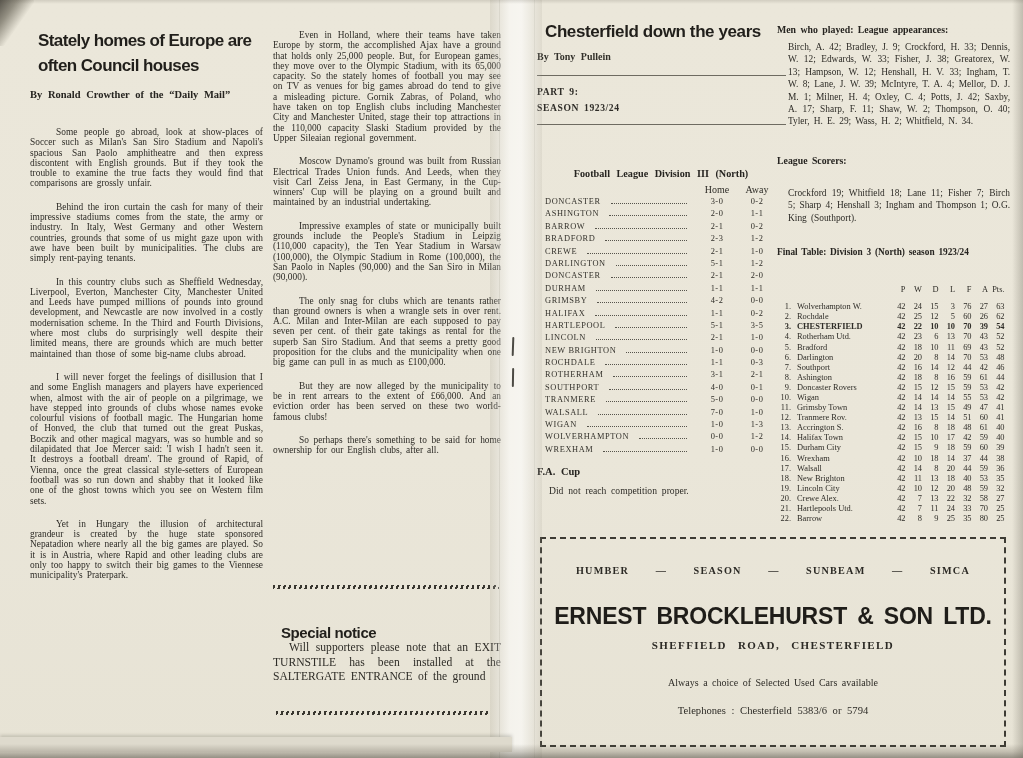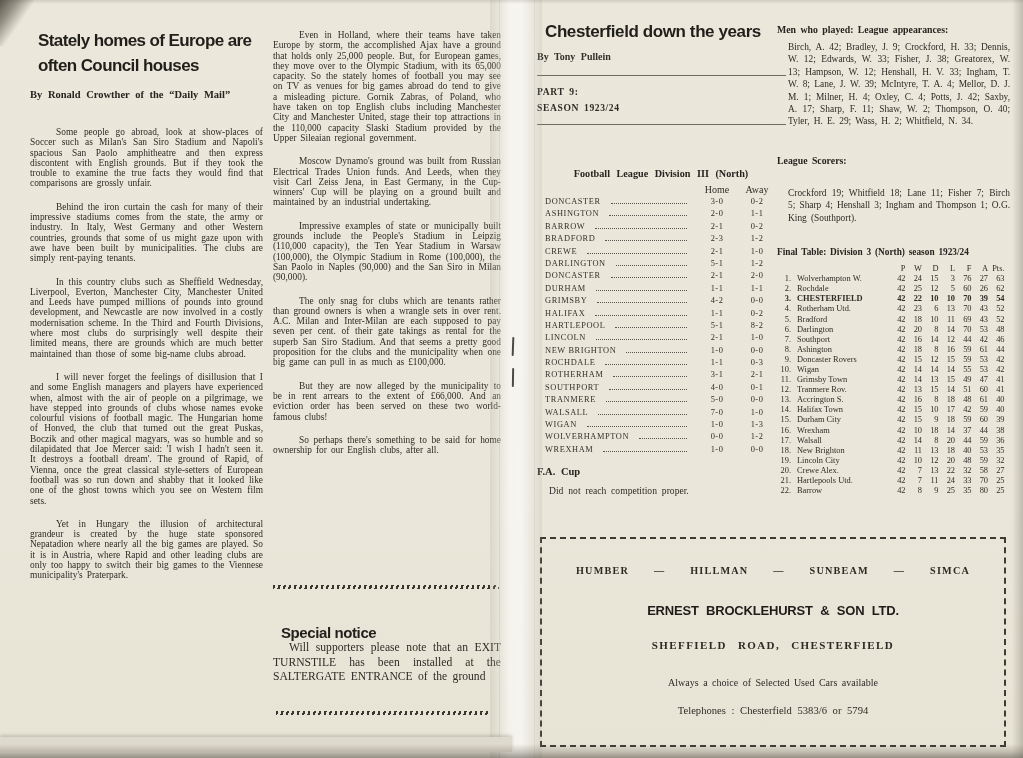--- a/index.html
+++ b/index.html
@@ -85,41 +85,41 @@
   .fa-cup { position:absolute; left:537px; top:466px; width:240px; }
   .fa-heading { font-weight:700; font-size:10.5px; word-spacing:3px; color:#262420; }
   .fa-text { margin-top:8px; padding-left:12px; font-size:9.6px; word-spacing:2.5px; }
 
   
   .ad-box { position:absolute; left:540px; top:537px; width:462px; height:206px;
     border:2px dashed #3d3b34; }
   .ad-brands { position:absolute; left:0; top:26px; width:100%; padding:0 34px; box-sizing:border-box;
     display:flex; justify-content:space-between; font-weight:700; font-size:10.2px; letter-spacing:1.2px; color:#2c2a25; }
   .ad-name { position:absolute; left:0; top:64px; width:100%; text-align:center;
-    font-family:"Liberation Sans", sans-serif; font-weight:700; font-size:13px; letter-spacing:-0.2px; word-spacing:4px; color:#1f1d19; }
+    font-family:"Liberation Sans", sans-serif; font-weight:700; font-size:23px; letter-spacing:-0.2px; word-spacing:4px; color:#1f1d19; }
   .ad-address { position:absolute; left:0; top:100px; width:100%; text-align:center;
     font-weight:700; font-size:11px; letter-spacing:1.4px; word-spacing:7px; color:#2c2a25; }
   .ad-line1 { position:absolute; left:0; top:138px; width:100%; text-align:center; font-size:10px; word-spacing:2px; }
   .ad-line2 { position:absolute; left:0; top:166px; width:100%; text-align:center; font-size:10.6px; word-spacing:3px; }
 
   
   .rcol { position:absolute; left:777px; top:24px; width:233px; }
   .rc-heading { font-weight:700; font-size:9.8px; word-spacing:2px; color:#262420; }
   .rc-text { padding-left:11px; text-align:justify; font-size:9.4px; line-height:12.4px; word-spacing:1.8px; }
   .mwp-text { margin-top:6px; }
   .scorers { margin-top:27px; }
   .scorers-text { margin-top:21px; }
   .ft-heading { margin-top:23px; font-weight:700; font-size:9.3px; word-spacing:1.5px; color:#262420; }
   .ft-table { margin-top:7px; }
   .ft-row { display:grid; grid-template-columns:18px 94px repeat(7, 16.5px); height:10.1px;
     font-size:8.4px; line-height:10.1px; align-items:baseline; }
   .ft-row.bold { font-weight:700; }
   .ft-head { font-size:8.4px; }
   .ft-pos { text-align:right; padding-right:4px; }
-  .ft-team { padding-left:2px; white-space:nowrap; overflow:hidden; }
+  .ft-team { padding-left:2px; white-space:nowrap; overflow:hidden;margin-top:28px; }
   .ft-n, .ft-h { text-align:right; }
 </style>
 </head>
 <body>
 
 <div class="scan">
 
   <div class="col1">
     <div class="headline lp-title">Stately homes of Europe are often Council houses</div>
     <div class="lp-byline">By  Ronald  Crowther  of  the  “Daily  Mail”</div>
@@ -233,21 +233,21 @@
           <span class="fx-team">HALIFAX</span>
           <span class="fx-leader"></span>
           <span class="fx-score">1-1</span>
           <span class="fx-score">0-2</span>
         </div>
 
         <div class="fx-row">
           <span class="fx-team">HARTLEPOOL</span>
           <span class="fx-leader"></span>
           <span class="fx-score">5-1</span>
-          <span class="fx-score">8-2</span>
+          <span class="fx-score">3-5</span>
         </div>
 
         <div class="fx-row">
           <span class="fx-team">LINCOLN</span>
           <span class="fx-leader"></span>
           <span class="fx-score">2-1</span>
           <span class="fx-score">1-0</span>
         </div>
 
         <div class="fx-row">
@@ -608,21 +608,21 @@
           </div>
         </div>
     </div>
   </div>
 
   <div class="ad-box">
     <div class="ad-brands">
 
     <span class="brand">HUMBER</span>
         <span class="brand">—</span>
-        <span class="brand">HILLMAN</span>
+        <span class="brand">SEASON</span>
         <span class="brand">—</span>
         <span class="brand">SUNBEAM</span>
         <span class="brand">—</span>
         <span class="brand">SIMCA</span>
       </div>
     <div class="ad-name">ERNEST BROCKLEHURST &amp; SON LTD.</div>
     <div class="ad-address">SHEFFIELD ROAD,   CHESTERFIELD</div>
     <div class="ad-line1">Always a choice of Selected  Used Cars available</div>
     <div class="ad-line2">Telephones :   Chesterfield 5383/6 or 5794</div>
   </div>

